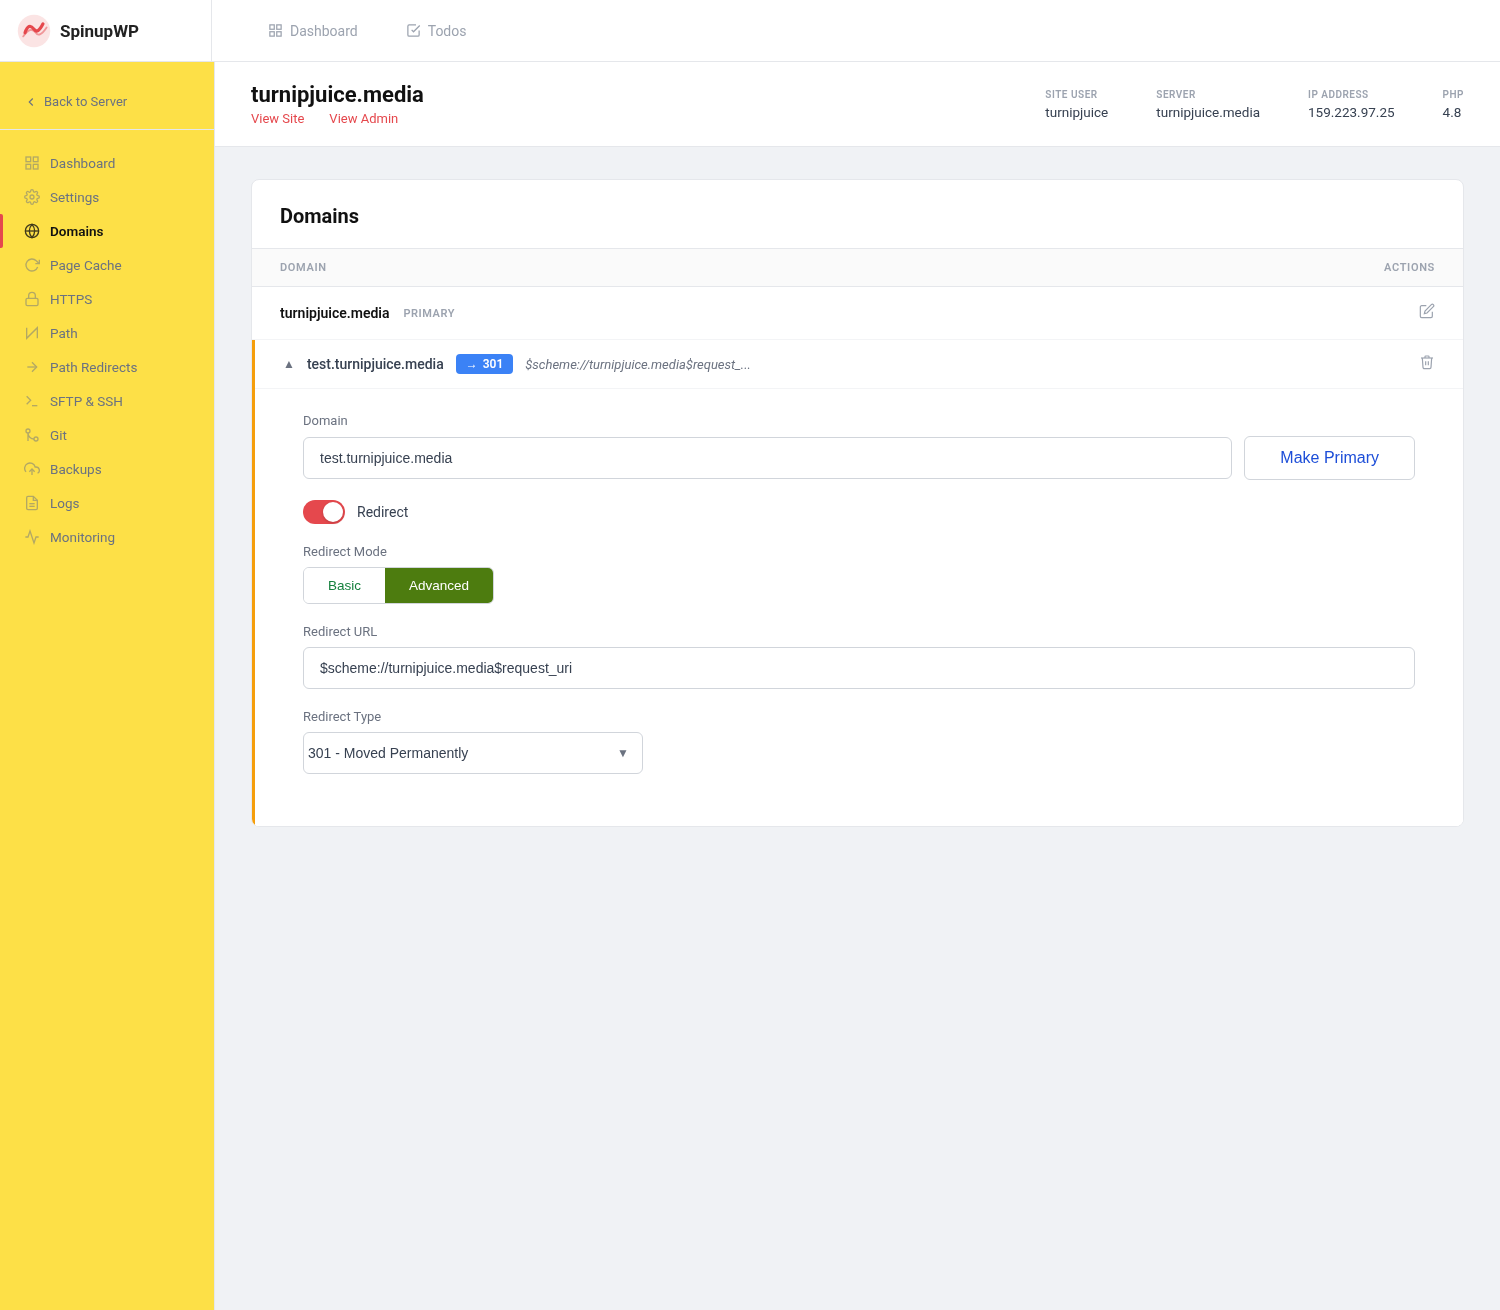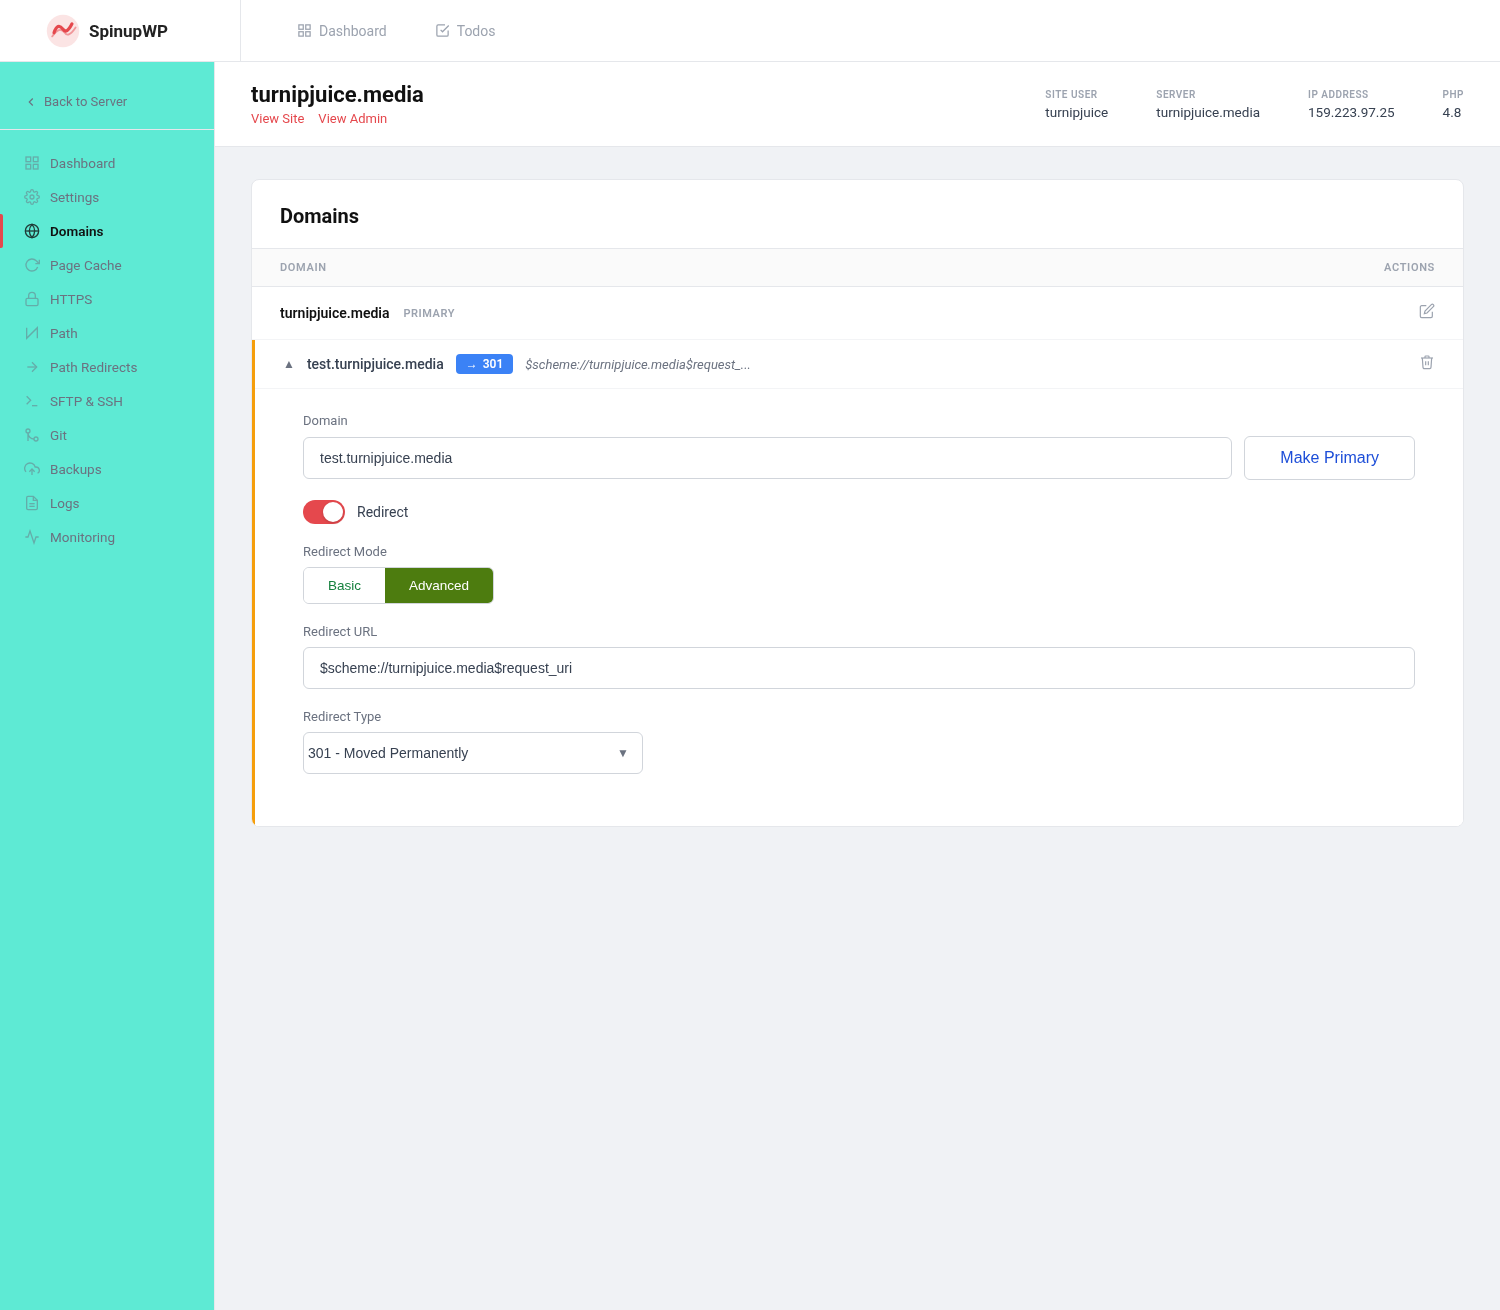--- a/index.html
+++ b/index.html
@@ -5,21 +5,21 @@
     * { box-sizing: border-box; margin: 0; padding: 0; }
     body { font-family: -apple-system, BlinkMacSystemFont, 'Segoe UI', Roboto, sans-serif; background: #f0f2f5; color: #333; }
 
     
     .top-nav {
       background: #fff;
       border-bottom: 1px solid #e5e7eb;
       height: 62px;
       display: flex;
       align-items: center;
-      padding: 0 45px;
+      padding: 0 16px;
       gap: 48px;
     }
     .logo-area {
       display: flex;
       align-items: center;
       gap: 8px;
       margin-right: 24px;
     }
     .logo-icon {
       width: 36px;
@@ -47,21 +47,21 @@
 
     
     .layout {
       display: flex;
       min-height: calc(100vh - 62px);
     }
 
     
     .sidebar {
       width: 215px;
-      background: #5eead4;
+      background: #fde047;
       border-right: 1px solid #e5e7eb;
       padding: 24px 0;
       flex-shrink: 0;
     }
     .sidebar-back {
       display: flex;
       align-items: center;
       gap: 6px;
       padding: 8px 24px 20px;
       color: #6b7280;
@@ -121,21 +121,21 @@
       align-items: center;
       gap: 48px;
     }
     .site-name-area {}
     .site-name {
       font-size: 22px;
       font-weight: 700;
       color: #111;
       margin-bottom: 4px;
     }
-    .site-links { display: flex; gap: 14px; }
+    .site-links { display: flex; gap: 25px; }
     .site-link {
       color: #e5484d;
       font-size: 13px;
       cursor: pointer;
       text-decoration: none;
     }
     .site-meta {
       display: flex;
       gap: 48px;
       margin-left: auto;

